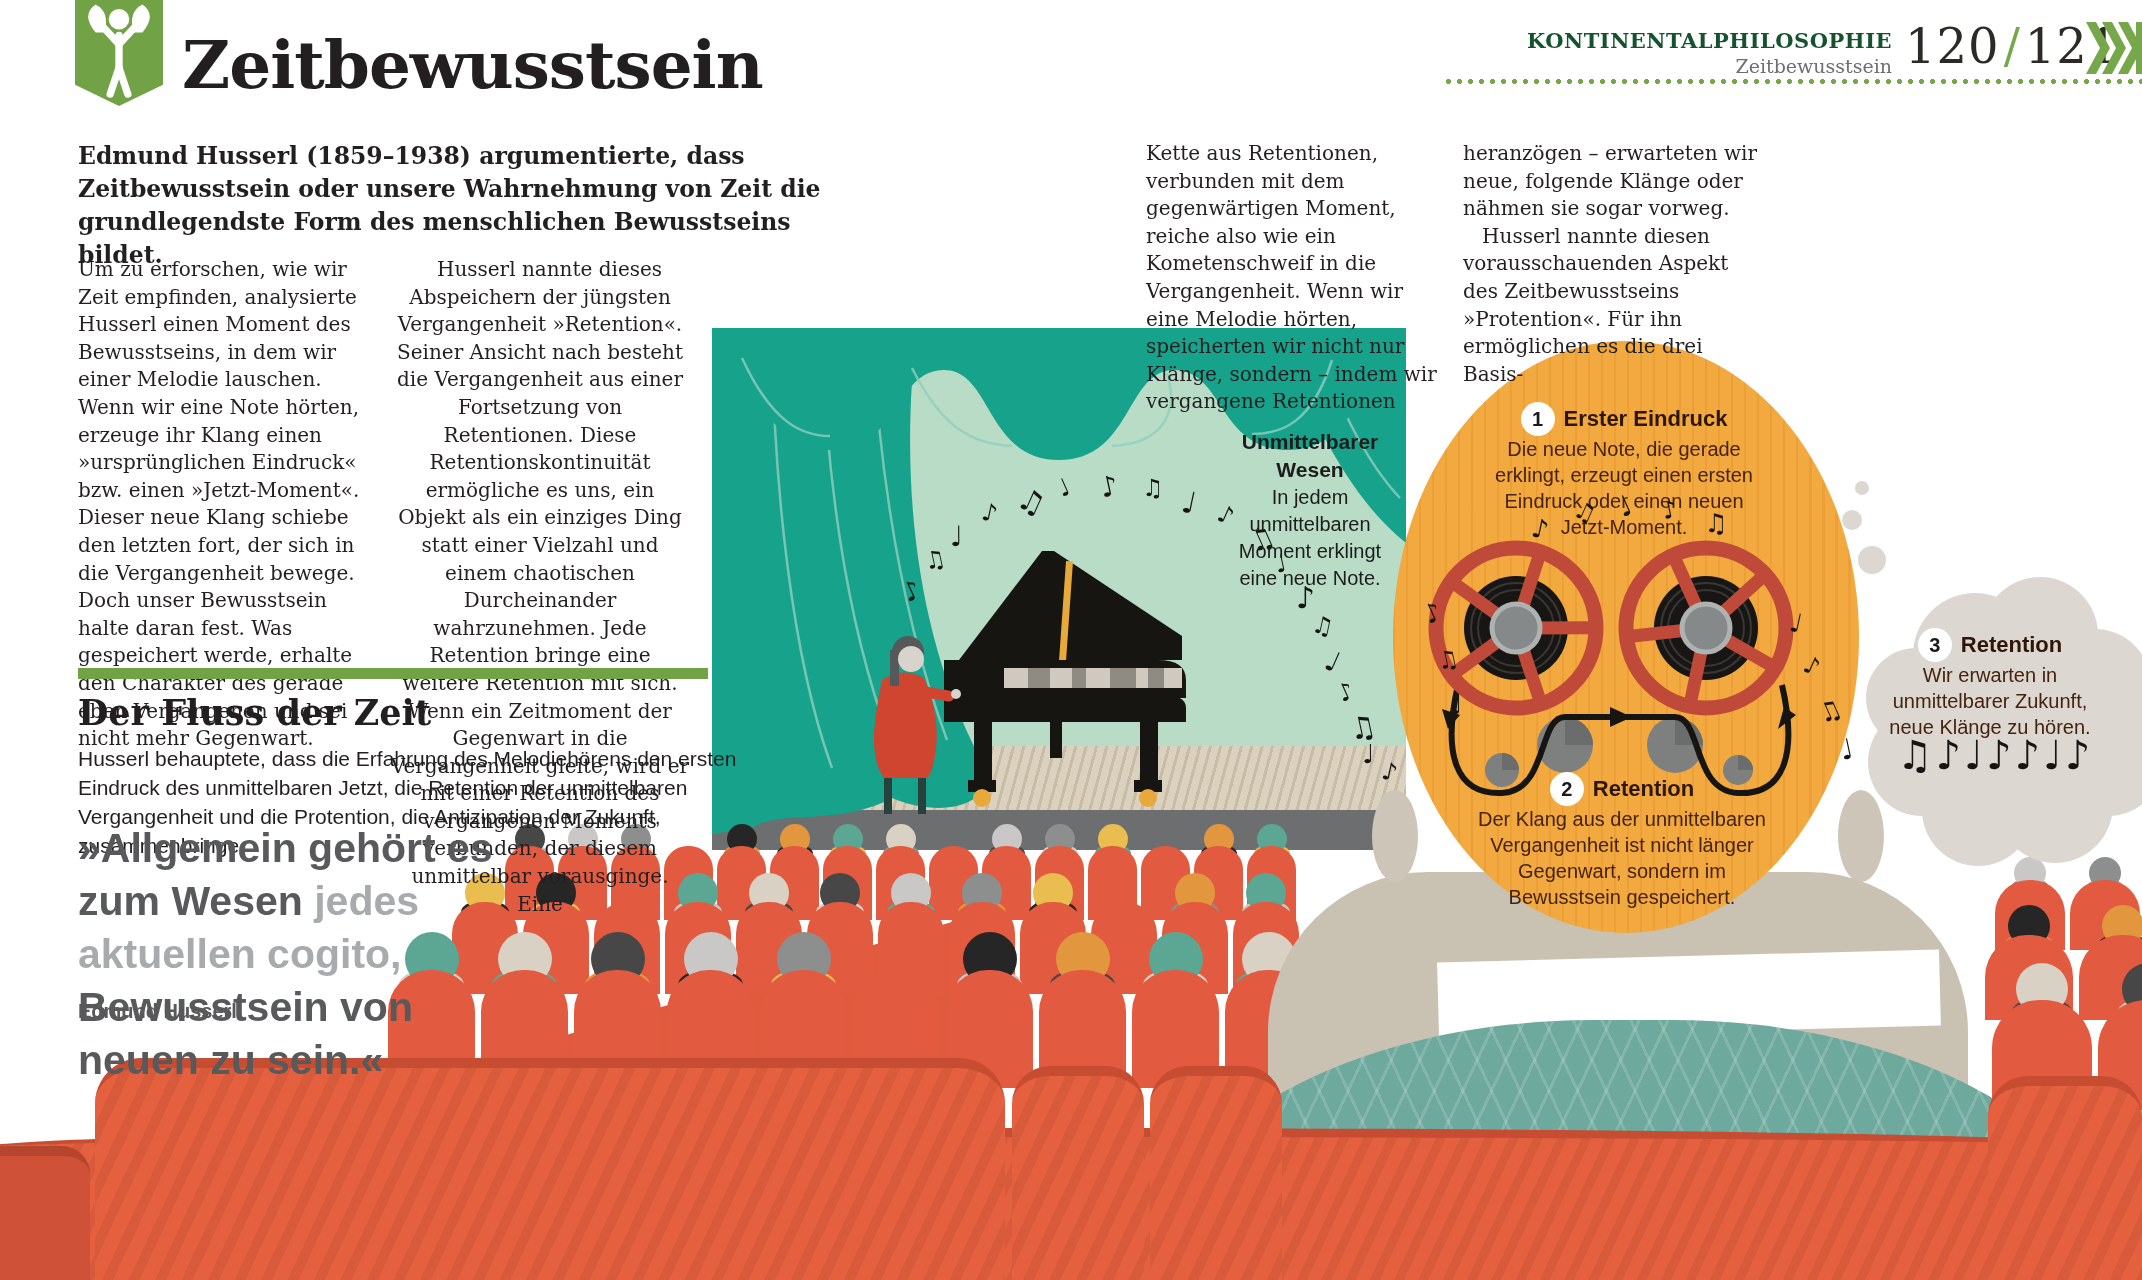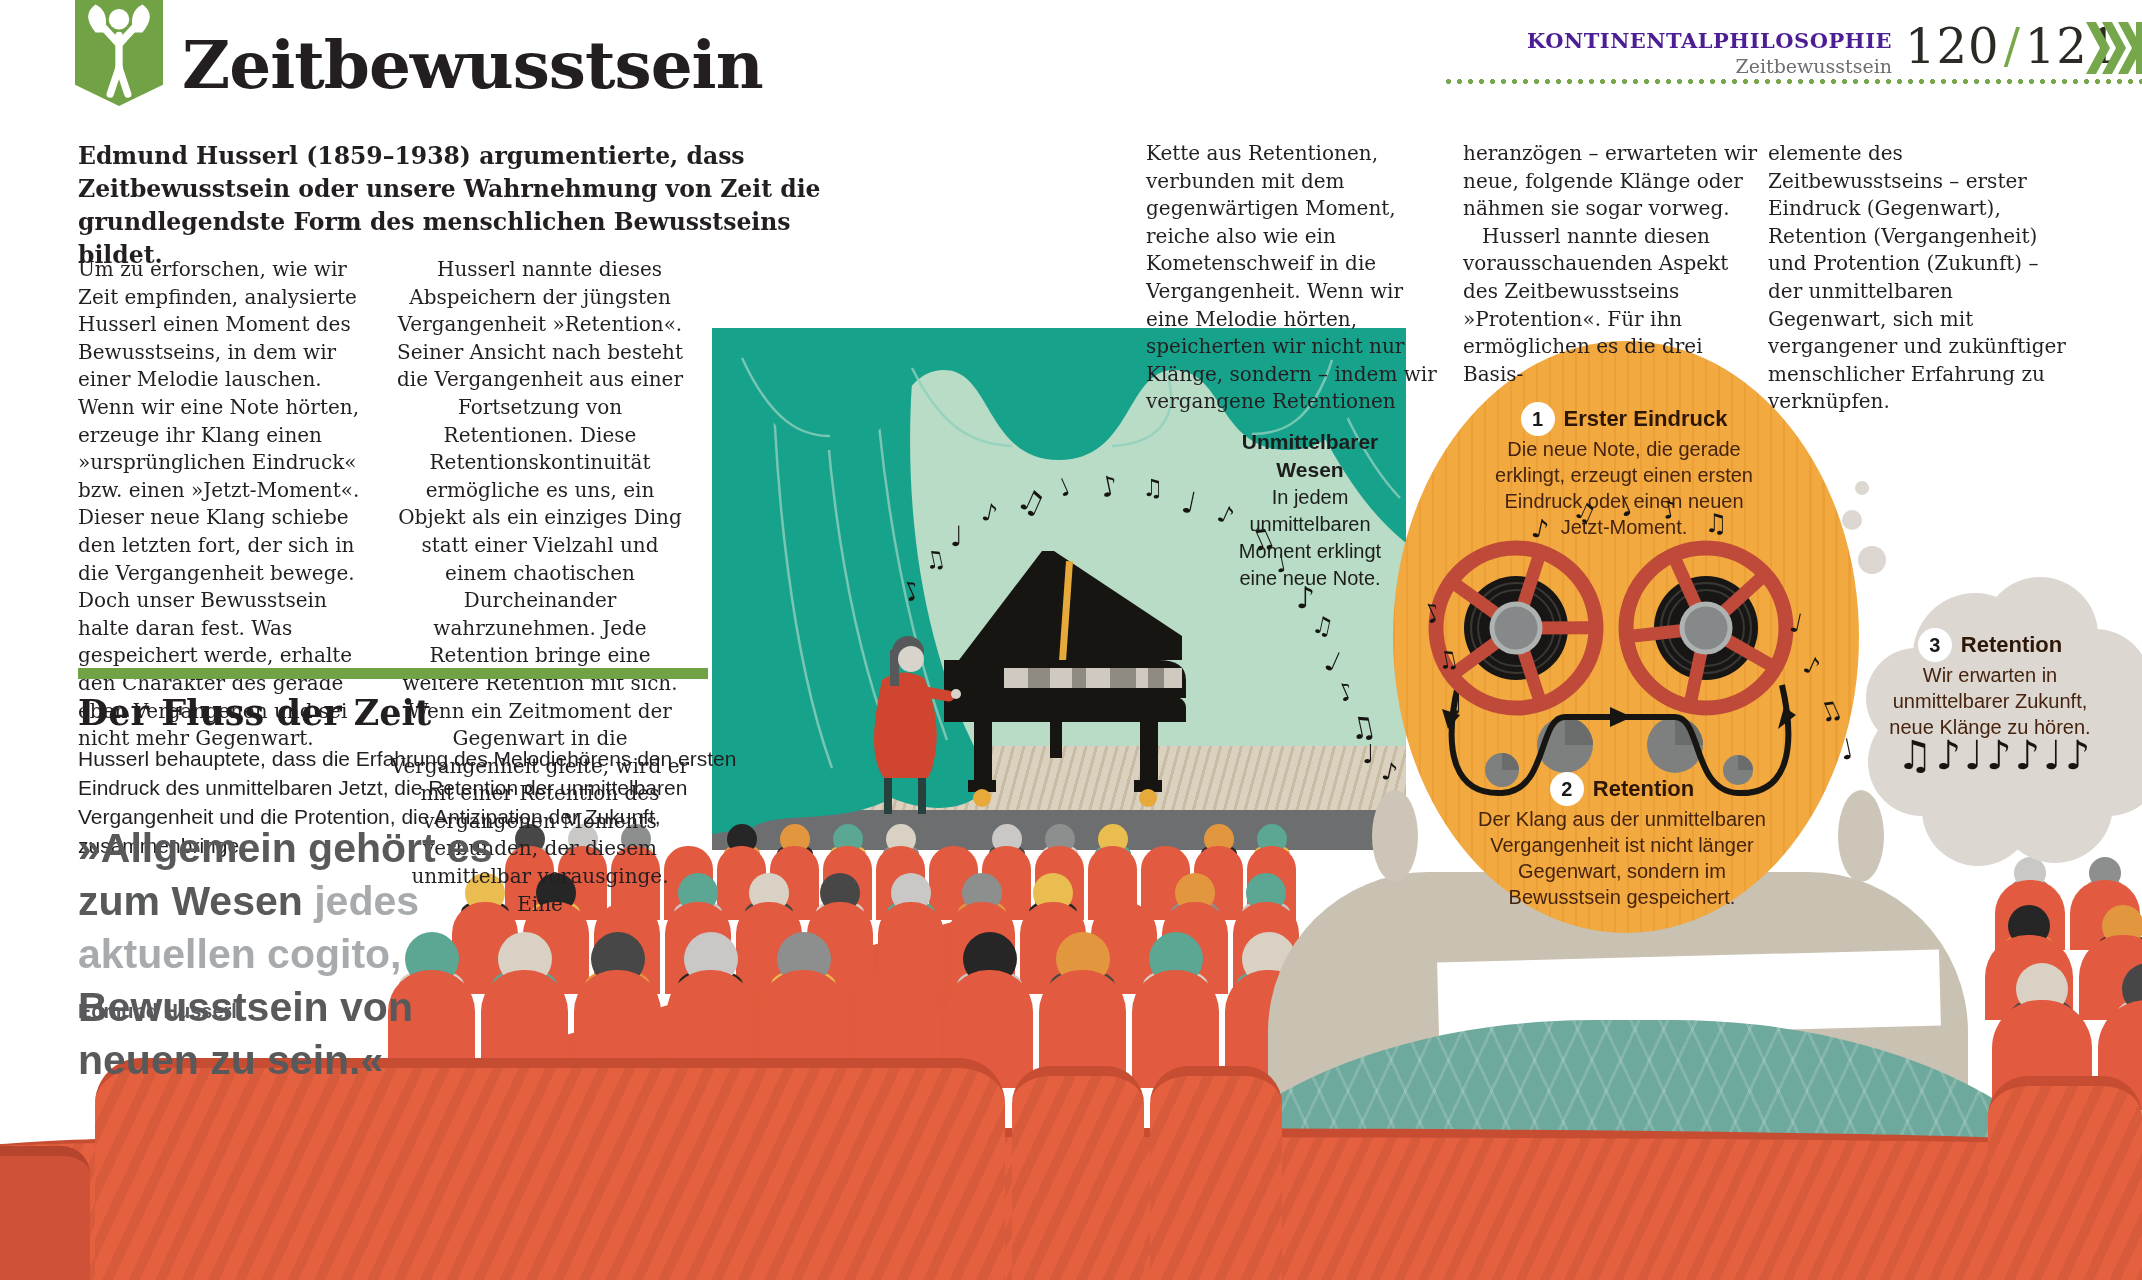--- a/index.html
+++ b/index.html
@@ -5,21 +5,21 @@
   html,body{margin:0;padding:0;background:#ffffff;}
   #page{position:relative;width:2142px;height:1280px;background:#fff;overflow:hidden;
         font-family:"DejaVu Serif",serif;color:#231f20;}
   .abs{position:absolute;}
 
   
   .pennant{left:75px;top:0;width:88px;height:106px;background:#71a346;z-index:10;
            clip-path:polygon(0 0,100% 0,100% 80%,50% 100%,0 80%);}
   .page-title{left:182px;top:26px;width:900px;font-size:66px;font-weight:bold;letter-spacing:-1px;z-index:10;}
   .kicker-wrap{left:1500px;top:28px;width:392px;text-align:right;z-index:10;font-family:"DejaVu Serif",serif;}
-  .kicker{font-size:21px;font-weight:bold;color:#4c1d95;letter-spacing:.5px;}
+  .kicker{font-size:21px;font-weight:bold;color:#14532d;letter-spacing:.5px;}
   .kicker-sub{font-size:19px;color:#6d6e71;margin-top:2px;}
   .pagenum{left:1905px;top:18px;width:180px;font-size:48px;color:#2d2a26;z-index:10;letter-spacing:1px;white-space:nowrap;}
   .pagenum .sep{color:#76a84b;padding:0 4px;}
   .dotline{left:1443px;top:78px;width:699px;height:7px;z-index:10;
            background-image:radial-gradient(circle,#76a84b 0 2.4px,transparent 2.5px);
            background-size:11px 7px;background-repeat:repeat-x;}
   .chevrons{left:2086px;top:22px;z-index:10;}
 
   
   .intro{left:78px;top:140px;width:800px;font-size:23.5px;line-height:33px;font-weight:bold;z-index:10;}
@@ -412,23 +412,20 @@
   <div class="abs col2">
     <div class="colbody pre">   Husserl nannte dieses Abspeichern der jüngsten Vergangenheit »Retention«. Seiner Ansicht nach besteht die Vergangenheit aus einer Fortsetzung von Retentionen. Diese Retentionskontinuität ermögliche es uns, ein Objekt als ein einziges Ding statt einer Vielzahl und einem chaotischen Durcheinander wahrzunehmen. Jede Retention bringe eine weitere Retention mit sich. Wenn ein Zeitmoment der Gegenwart in die Vergangenheit gleite, wird er mit einer Retention des vergangenen Moments verbunden, der diesem unmittelbar vorausginge. Eine</div>
   </div>
   <div class="abs col3">
     <div class="colbody">Kette aus Retentionen, verbunden mit dem gegenwärtigen Moment, reiche also wie ein Kometenschweif in die Vergangenheit. Wenn wir eine Melodie hörten, speicherten wir nicht nur Klänge, sondern – indem wir vergangene Retentionen</div>
   </div>
   <div class="abs col4">
     <div class="colbody pre">heranzögen – erwarteten wir neue, folgende Klänge oder nähmen sie sogar vorweg.
    Husserl nannte diesen vorausschauenden Aspekt des Zeitbewusstseins »Protention«. Für ihn ermöglichen es die drei Basis-</div>
   </div>
-  <div class="abs col5">
-    <div class="colbody">elemente des Zeitbewusstseins – erster Eindruck (Gegenwart), Retention (Vergangenheit) und Protention (Zukunft) – der unmittelbaren Gegenwart, sich mit vergangener und zukünftiger menschlicher Erfahrung zu verknüpfen.</div>
-  </div>
 
   <div class="abs greenbar"></div>
   <div class="abs flow-head">Der Fluss der Zeit</div>
   <div class="abs flow-body">Husserl behauptete, dass die Erfahrung des Melodiehörens den ersten Eindruck des unmittelbaren Jetzt, die Retention der unmittelbaren Vergangenheit und die Protention, die Antizipation der Zukunft, zusammenbringe.</div>
 
   <div class="abs quote"><span>»Allgemein gehört es zum Wesen </span><span class="hl">jedes aktuellen cogito,</span><span> Bewusstsein von neuen zu sein.«</span></div>
   <div class="abs quote-attr">Edmund Husserl</div>
 
 <span class="note " style="left: 903px; top: 576px; font-size: 26px; transform: rotate(-24deg);">♪</span>
     <span class="note " style="left: 924px; top: 546px; font-size: 24px; transform: rotate(-12deg);">♫</span>

